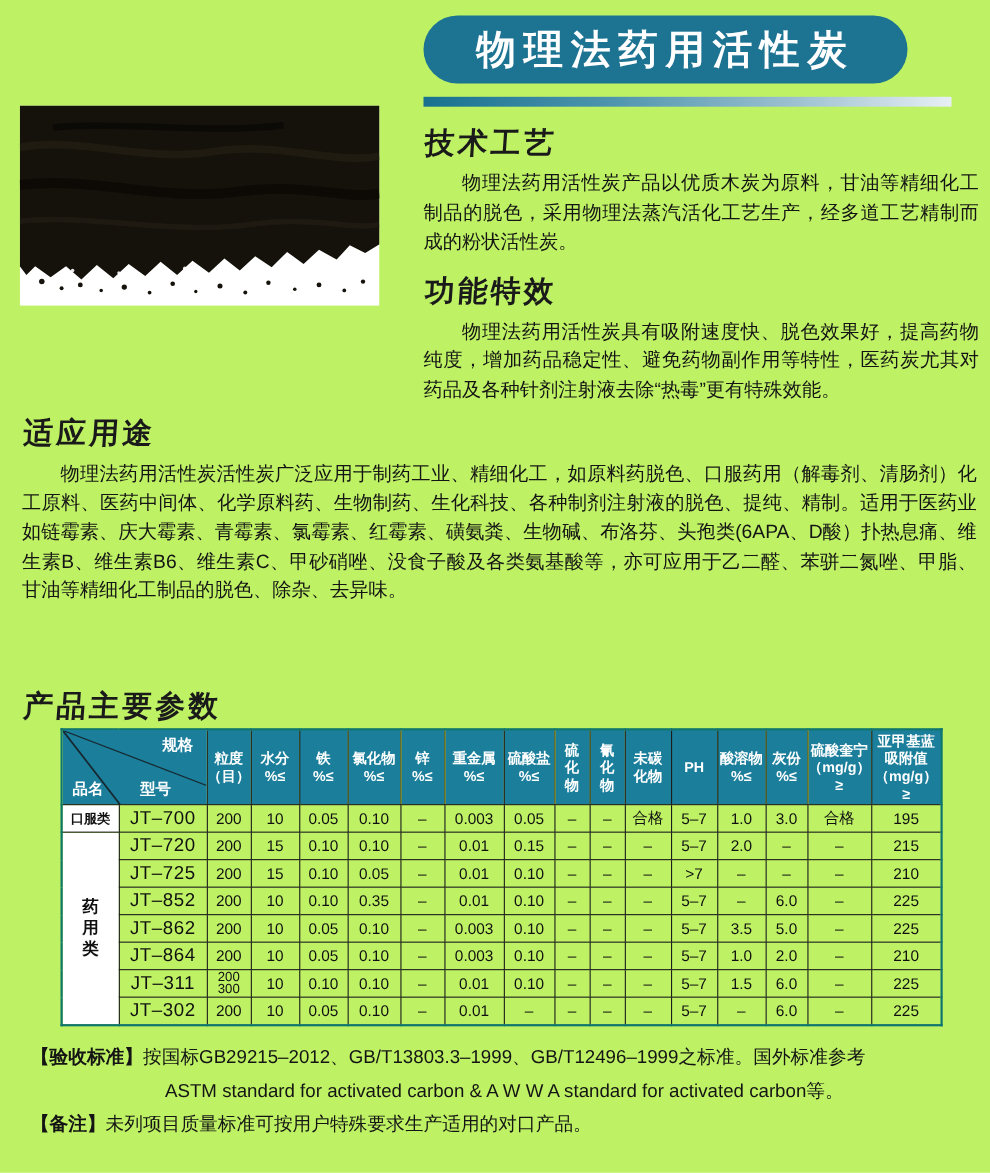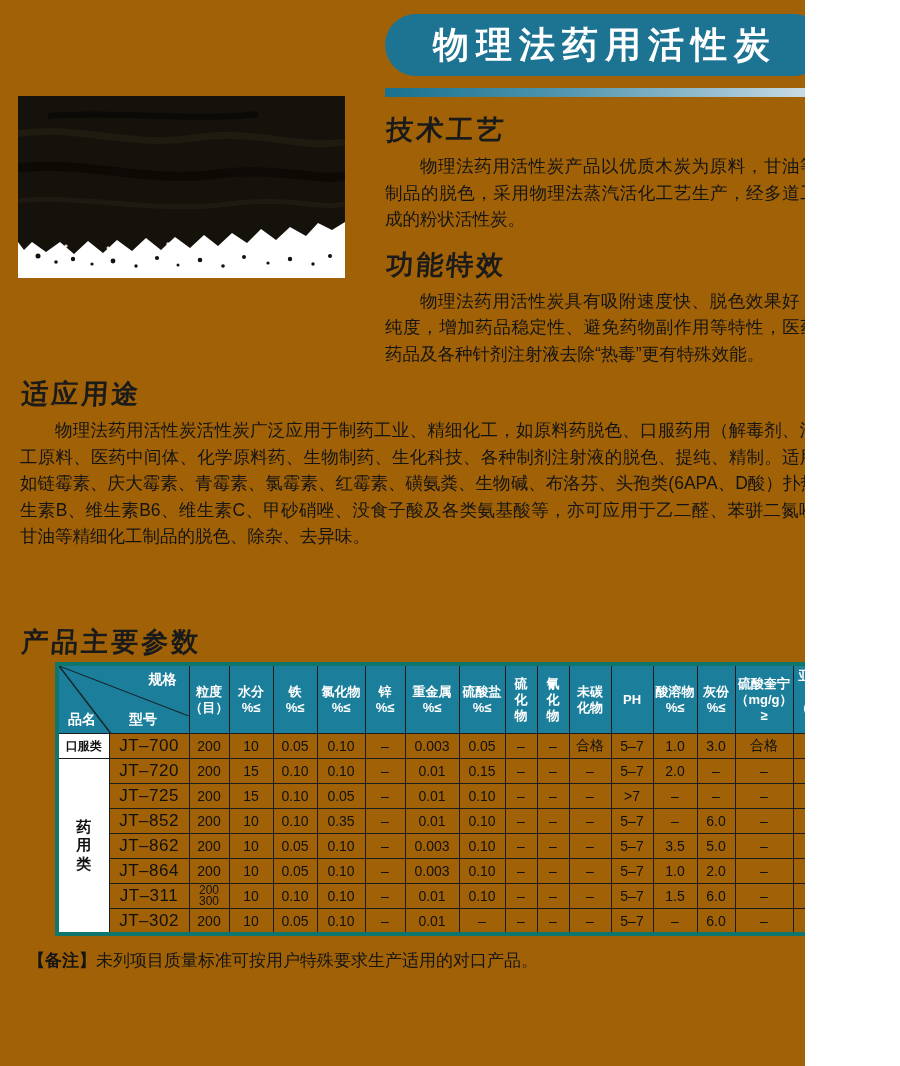--- a/index.html
+++ b/index.html
@@ -1,17 +1,17 @@
 <!DOCTYPE html>
 <html><head>
 <meta charset="utf-8">
 <style>
   * { margin:0; padding:0; box-sizing:border-box; }
   body { font-family:"Liberation Sans","DejaVu Sans",sans-serif; background:#fff; }
-  .page { position:relative; width:805px; height:1066px; background:#a16207; overflow:hidden; }
+  .page { position:relative; width:900px; height:1066px; background:#bef264; overflow:hidden; }
 
   
   .title-pill { position:absolute; left:385px; top:14px; width:440px; height:62px;
     background:#1d7392; border-radius:34px; display:flex; align-items:center; justify-content:center; }
   .title-pill span { color:#ffffff; font-size:36px; font-weight:800; letter-spacing:7px; white-space:nowrap; }
   .title-bar { position:absolute; left:385px; top:88px; width:480px; height:9px;
     background:linear-gradient(to right,#17718f 0%,#4d94ad 35%,#9cc0d0 70%,#e7eff4 100%); }
 
   
   .photo { position:absolute; left:18px; top:96px; width:327px; height:182px; }
@@ -24,21 +24,21 @@
     font-family:"DejaVu Serif","Liberation Serif",serif; }
   .para { font-size:17.5px; line-height:1.52; color:#141414; text-indent:2em; text-align:justify; margin-top:5px; }
   .sec-gap { margin-top:14px; }
 
   
   .sec-apps { position:absolute; left:20px; top:376px; width:868px; }
   .sec-params-title { position:absolute; left:20px; top:624px; }
 
   
   .tbl-wrap { position:absolute; left:55px; top:662px; }
-  table { border-collapse:collapse; table-layout:fixed; width:800px; border:4px solid #0f766e; }
+  table { border-collapse:collapse; table-layout:fixed; width:800px; border:2px solid #0f766e; }
   th, td { border:1px solid #1c1c1c; text-align:center; vertical-align:middle; overflow:hidden; }
   thead tr { height:58px; }
   thead th { background:#1b7e9b; color:#ffffff; font-weight:600; font-size:13px; line-height:1.22; padding:2px 0; }
   tbody tr { height:25px; }
   tbody td { font-size:14px; color:#101010; padding:0 1px; }
   td.model { font-size:17px; letter-spacing:0.5px; }
   th.group { background:#ffffff; color:#101010; font-weight:700; font-size:12px; line-height:1.25; }
   th.group.vertical { font-size:15px; }
   td.stacked { font-size:12px; line-height:0.95; }
   .corner { position:relative; padding:0; }
@@ -311,16 +311,17 @@
             <td>–</td>
             <td>6.0</td>
             <td>–</td>
             <td>225</td>
           </tr>
         </tbody>
       </table>
   </div>
 
   <div class="notes" id="notes">
+      <p class="note"><span class="note-label">【验收标准】</span><span>按国标GB29215–2012、GB/T13803.3–1999、GB/T12496–1999之标准。国外标准参考</span><br><span class="note-indent"></span><span>ASTM standard for activated carbon &amp; A W W A standard for activated carbon等。</span></p>
       <p class="note"><span class="note-label">【备注】</span><span>未列项目质量标准可按用户特殊要求生产适用的对口产品。</span></p>
     </div>
 
 </div>
 
 </body></html>

